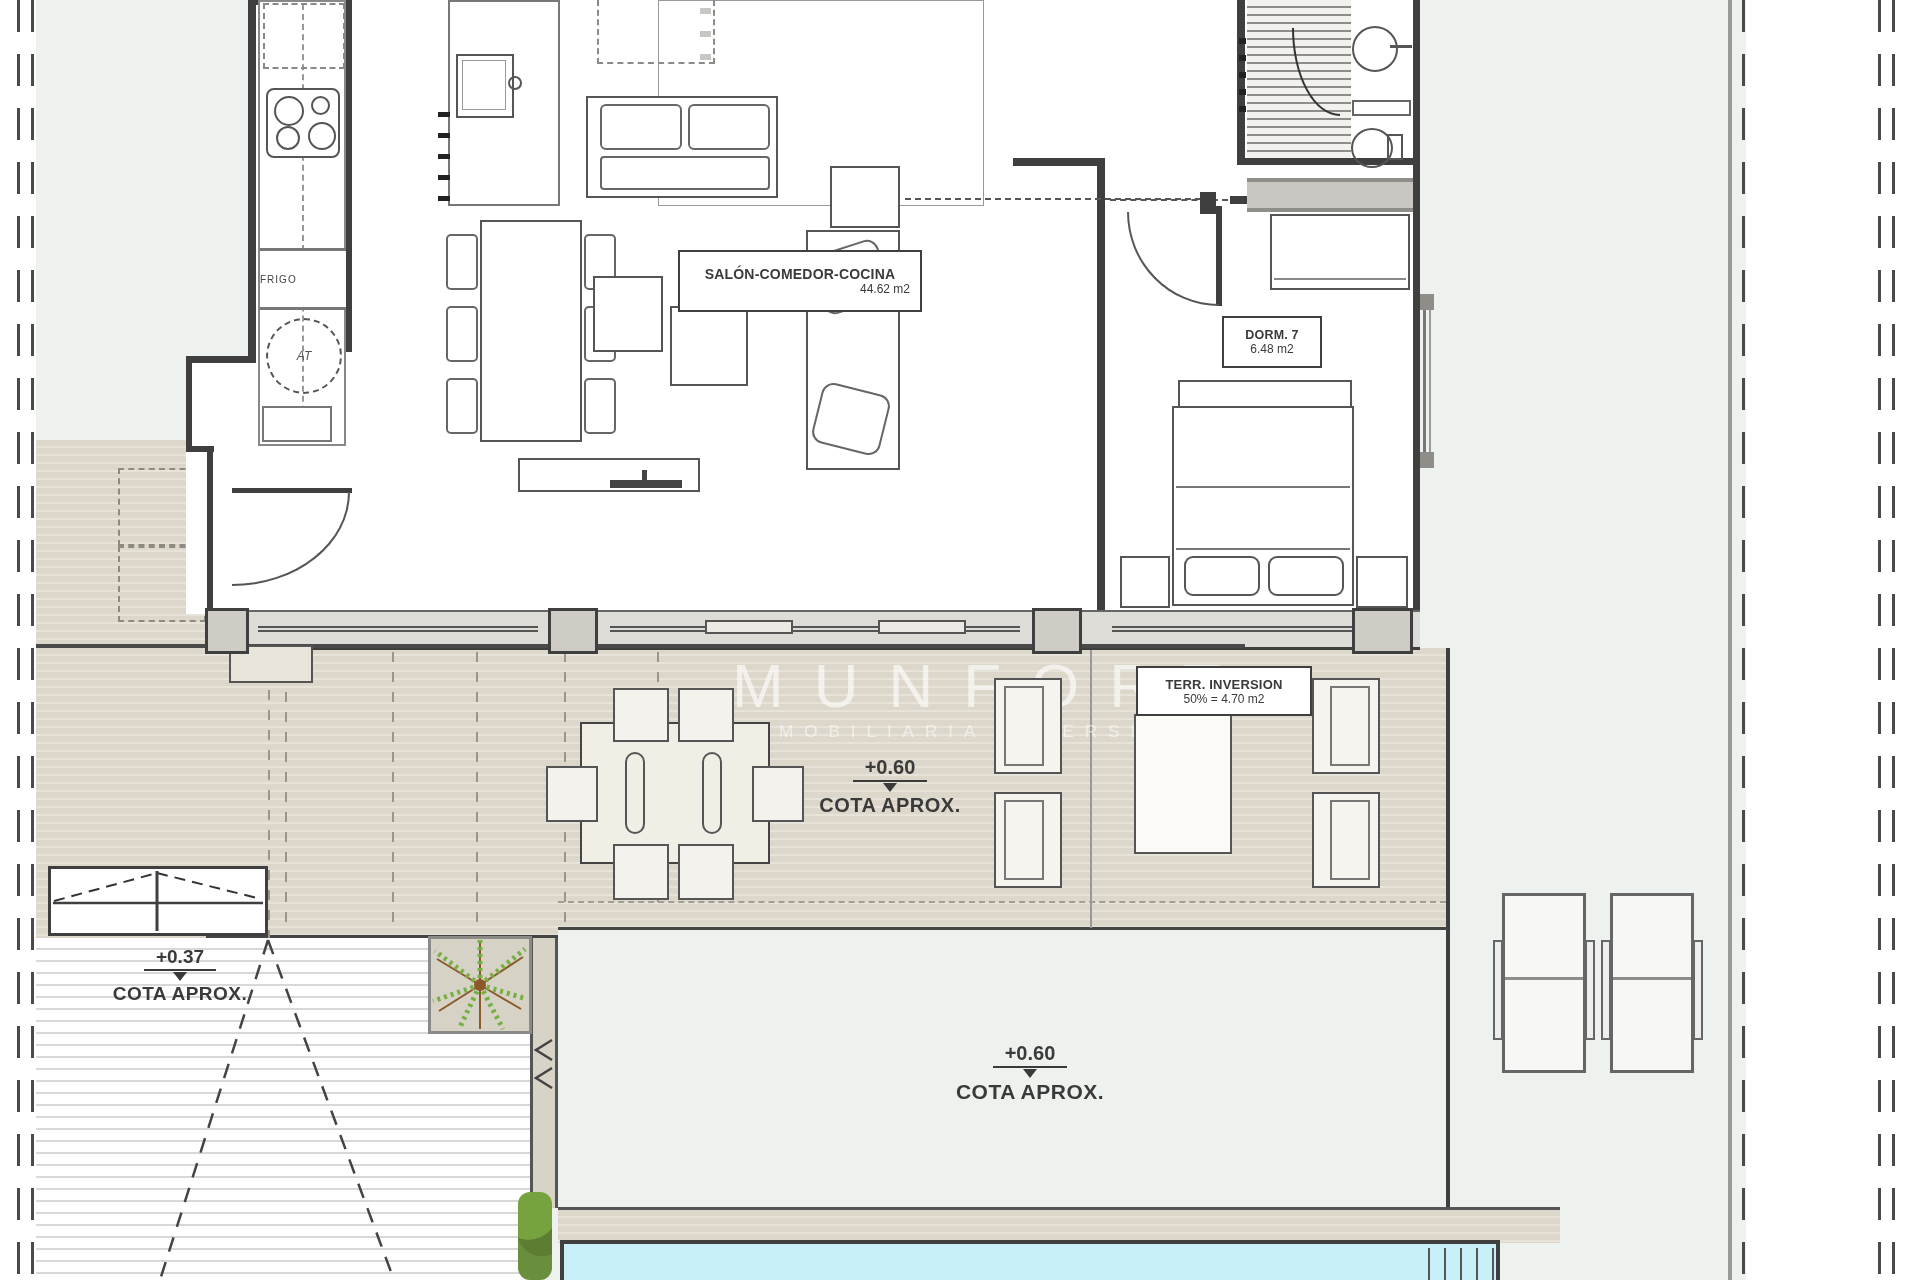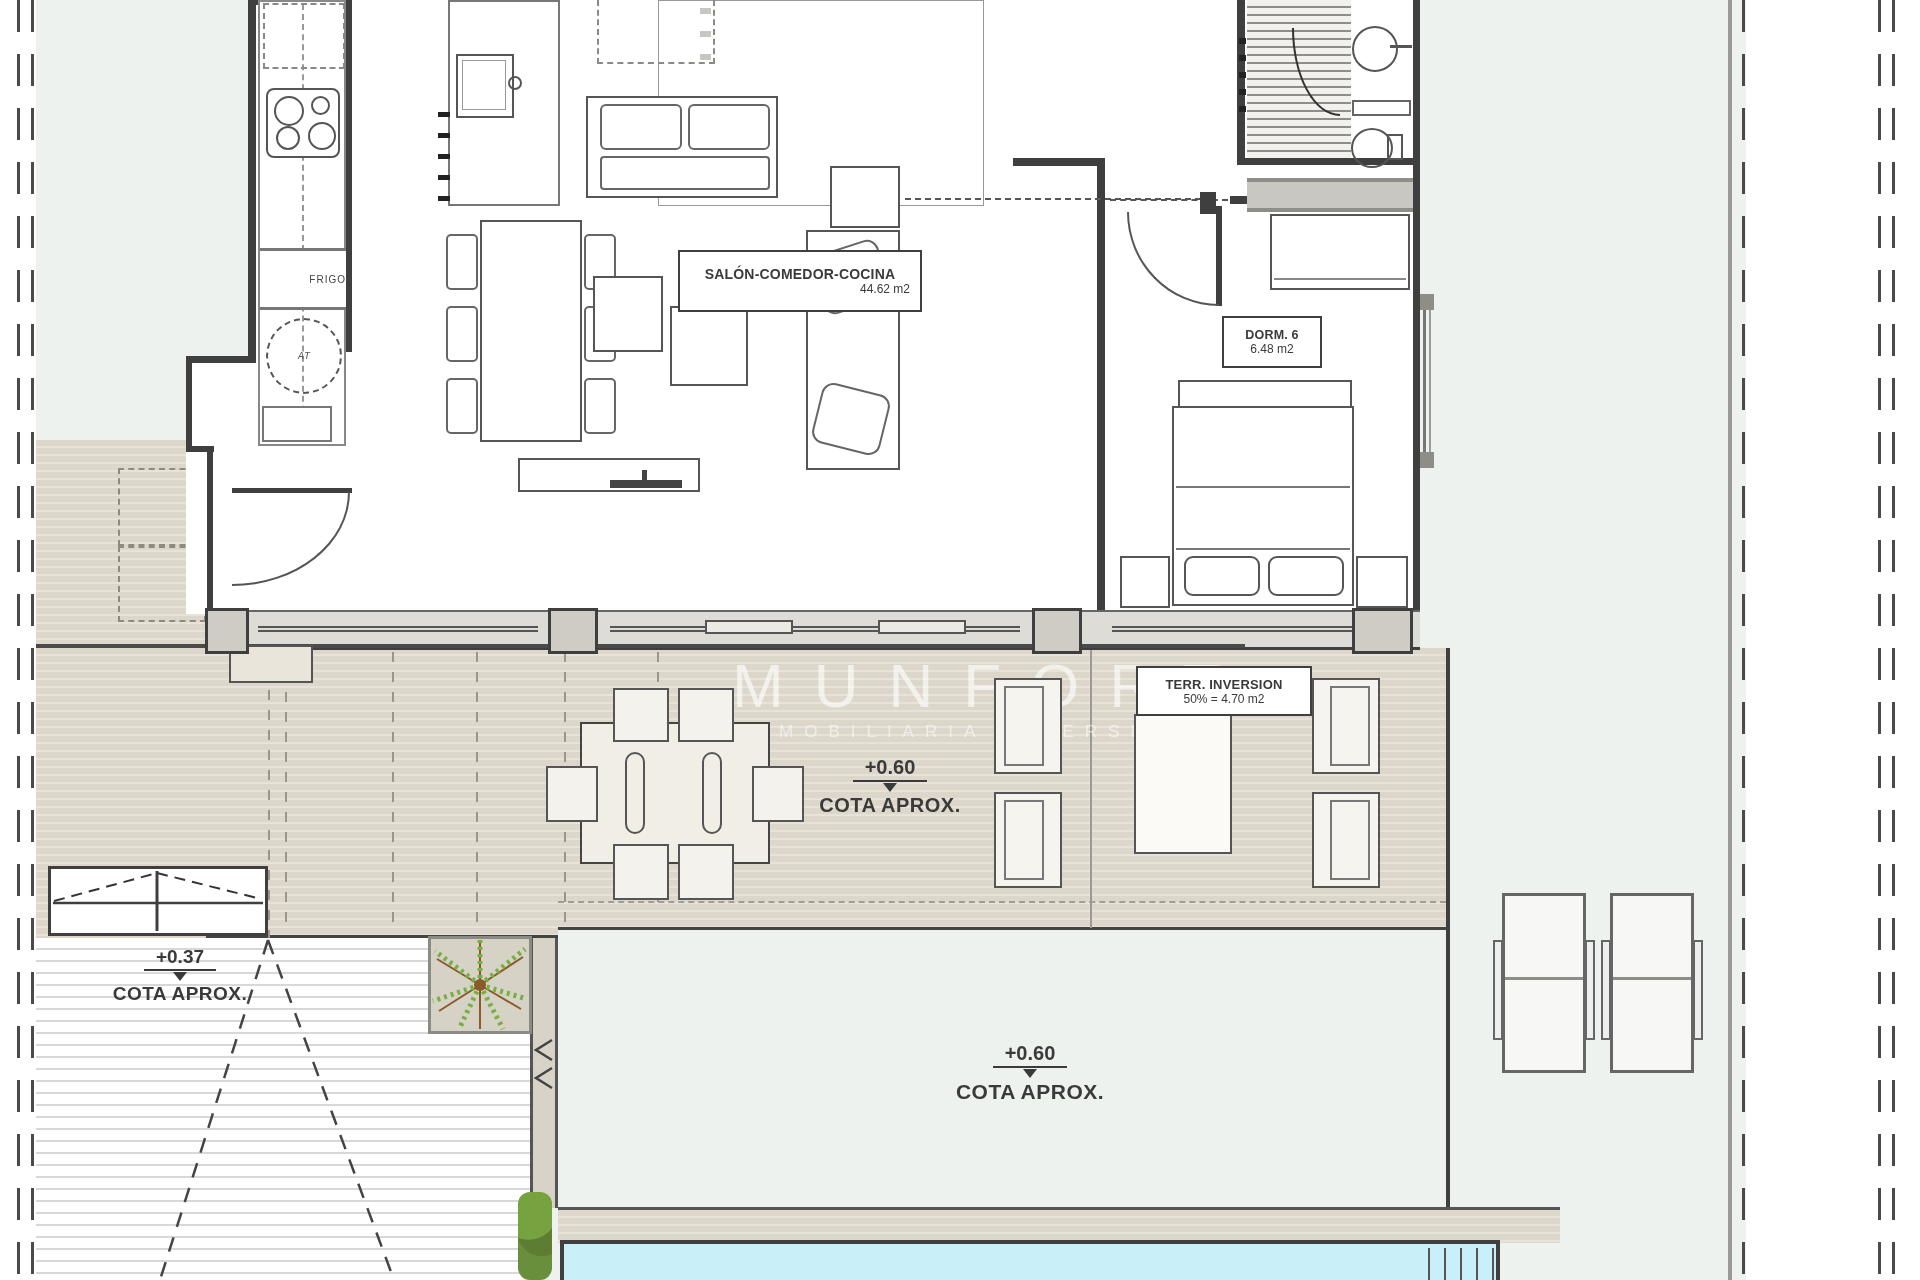--- a/index.html
+++ b/index.html
@@ -98,25 +98,25 @@
   <div class="abs z12" style="left:232px;top:492px;width:118px;height:94px;border-right:2px solid #555;border-bottom:2px solid #555;border-bottom-right-radius:100% 100%;box-sizing:border-box;"></div>
 
   <div class="abs z10 furn2" style="left:258px;top:0;width:88px;height:446px;border-color:#888;"></div>
   <div class="abs z12" style="left:302px;top:4px;width:0;height:438px;border-left:2px dashed #999;"></div>
   <div class="abs z12" style="left:263px;top:3px;width:78px;height:62px;border:2px dashed #888;"></div>
   <div class="abs z12" style="left:266px;top:88px;width:74px;height:70px;border:2.5px solid #555;border-radius:8px;background:#fff;box-sizing:border-box;"></div>
   <div class="abs z12" style="left:274px;top:96px;width:26px;height:26px;border:2.5px solid #555;border-radius:50%;"></div>
   <div class="abs z12" style="left:276px;top:126px;width:20px;height:20px;border:2.5px solid #555;border-radius:50%;"></div>
   <div class="abs z12" style="left:311px;top:96px;width:15px;height:15px;border:2.5px solid #555;border-radius:50%;"></div>
   <div class="abs z12" style="left:308px;top:122px;width:24px;height:24px;border:2.5px solid #555;border-radius:50%;"></div>
-  <div class="abs z12" style="left:260px;top:248px;width:86px;height:62px;background:#fff;border-top:3px solid #777;border-bottom:3px solid #777;box-sizing:border-box;display:flex;align-items:center;justify-content:flex-end;">
+  <div class="abs z12" style="left:260px;top:248px;width:86px;height:62px;background:#fff;border-top:3px solid #777;border-bottom:3px solid #777;box-sizing:border-box;display:flex;align-items:center;justify-content:flex-start;">
     <span style="font-size:10px;letter-spacing:1px;color:#444;">FRIGO</span>
   </div>
   <div class="abs z12" style="left:266px;top:318px;width:72px;height:72px;border:2px dashed #555;border-radius:50%;display:flex;align-items:center;justify-content:center;">
-    <span style="font-size:10px;font-style:italic;color:#555;font-family:Liberation Mono, monospace;">AT</span>
+    <span style="font-size:12px;font-style:italic;color:#555;">AT</span>
   </div>
   <div class="abs z12 furn2" style="left:262px;top:406px;width:70px;height:36px;border-color:#777;"></div>
 
   <div class="abs z10 furn2" style="left:448px;top:0;width:112px;height:206px;border-color:#777;"></div>
   <div class="abs z12 furn2" style="left:456px;top:54px;width:58px;height:64px;border-color:#555;"></div>
   <div class="abs z12" style="left:462px;top:60px;width:44px;height:50px;border:1.5px solid #999;box-sizing:border-box;"></div>
   <div class="abs z12" style="left:508px;top:76px;width:10px;height:10px;border:2px solid #555;border-radius:50%;"></div>
   <div class="abs z12" style="left:438px;top:112px;width:12px;height:94px;background:repeating-linear-gradient(180deg,#222 0 5px,transparent 5px 21px);"></div>
 
   <div class="abs z10 furn" style="left:480px;top:220px;width:102px;height:222px;background:#fff;"></div>
@@ -161,21 +161,21 @@
   <div class="abs z12" style="left:1351px;top:128px;width:38px;height:36px;border:2px solid #555;border-radius:50%;"></div>
   <div class="abs z12" style="left:1387px;top:134px;width:16px;height:26px;border:2px solid #555;box-sizing:border-box;"></div>
   <div class="abs z10" style="left:905px;top:198px;width:306px;border-top:2px dashed #555;"></div>
   <div class="abs wall z12" style="left:1200px;top:192px;width:16px;height:22px;"></div>
 
   <div class="abs z12" style="left:1216px;top:206px;width:6px;height:100px;background:#3f3f3f;"></div>
   <div class="abs z12" style="left:1127px;top:212px;width:92px;height:94px;border-left:2px solid #555;border-bottom:2px solid #555;border-bottom-left-radius:100% 100%;box-sizing:border-box;"></div>
   <div class="abs z10 furn2" style="left:1270px;top:214px;width:140px;height:76px;border-color:#555;"></div>
   <div class="abs z12" style="left:1274px;top:278px;width:132px;border-top:2px solid #888;"></div>
   <div class="abs labelbox" style="left:1222px;top:316px;width:100px;height:52px;">
-    <div class="lab1" style="font-size:12.5px;">DORM. 6</div>
+    <div class="lab1" style="font-size:12.5px;">DORM. 7</div>
     <div class="lab2" style="font-size:12px;">6.48 m2</div>
   </div>
   <div class="abs z10 furn2" style="left:1178px;top:380px;width:174px;height:28px;border-color:#555;"></div>
   <div class="abs z10 furn2" style="left:1172px;top:406px;width:182px;height:200px;border:2.5px solid #555;"></div>
   <div class="abs z12" style="left:1176px;top:486px;width:174px;border-top:2px solid #777;"></div>
   <div class="abs z12" style="left:1176px;top:548px;width:174px;border-top:2px solid #777;"></div>
   <div class="abs z12 furn2" style="left:1184px;top:556px;width:76px;height:40px;border-radius:9px;border-color:#555;"></div>
   <div class="abs z12 furn2" style="left:1268px;top:556px;width:76px;height:40px;border-radius:9px;border-color:#555;"></div>
   <div class="abs z10 furn2" style="left:1120px;top:556px;width:50px;height:52px;border-color:#555;"></div>
   <div class="abs z10 furn2" style="left:1356px;top:556px;width:52px;height:52px;border-color:#555;"></div>

